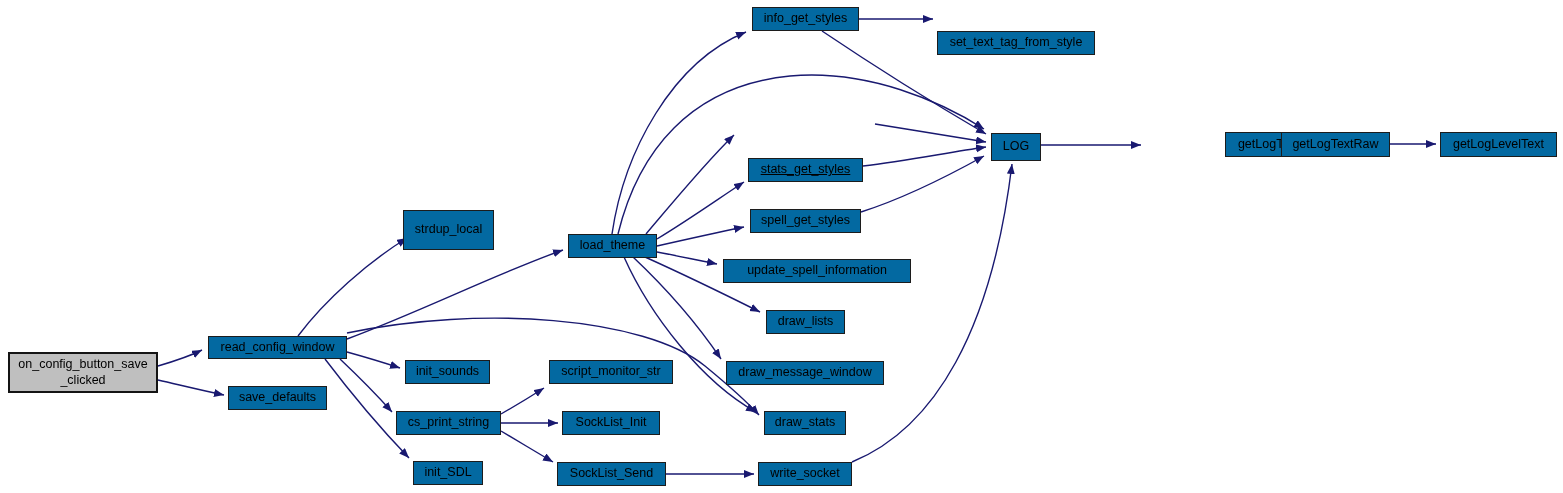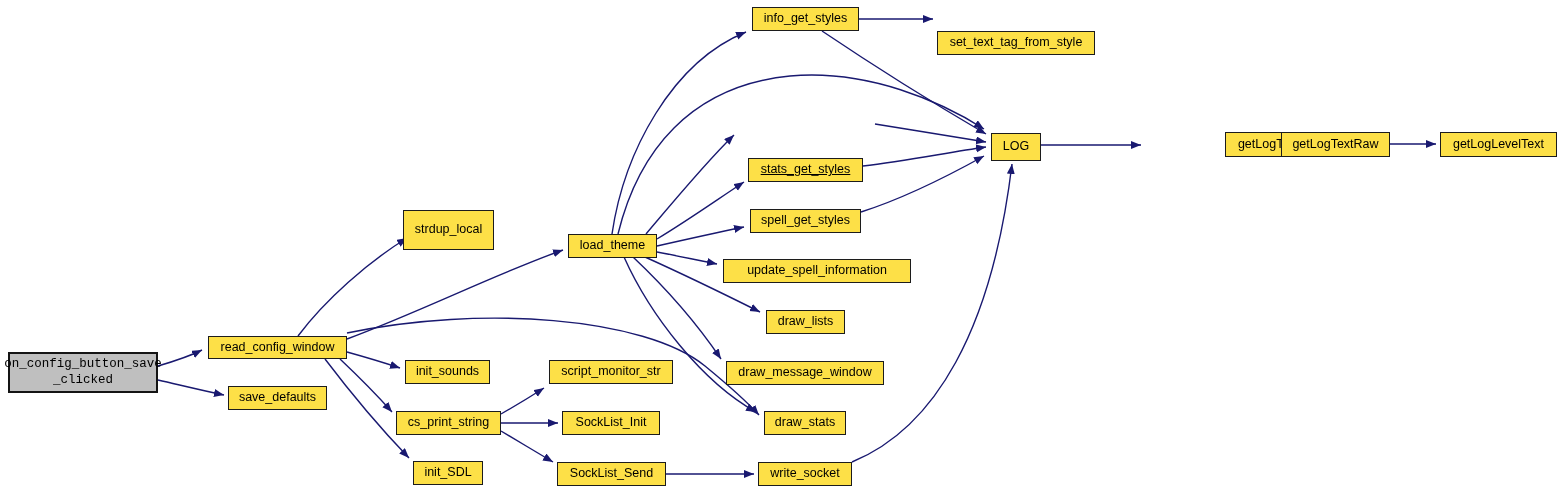--- a/index.html
+++ b/index.html
@@ -7,40 +7,40 @@
     position:relative;
     width:1563px;height:493px;
     background:#ffffff;
     font-family:"Liberation Sans","DejaVu Sans",sans-serif;
     overflow:hidden;
   }
   .edges{position:absolute;left:0;top:0;width:1563px;height:493px;}
   .node{
     position:absolute;
     box-sizing:border-box;
-    background:#fde047;
+    background:#0369a1;
     border:1.5px solid #1c1c1c;
     color:#000000;
     font-size:12.5px;
     line-height:1.25;
     display:flex;
     align-items:center;
     justify-content:center;
     text-align:center;
     white-space:nowrap;
     padding:0 4px;
     cursor:pointer;
   }
   .node.highlight{
     background:#bfbfbf;
     border:2px solid #141414;
     white-space:normal;
     cursor:default;
   }
-  .node.highlight .lines{display:block;font-family:Liberation Mono, monospace;}
+  .node.highlight .lines{display:block;}
 </style>
 </head>
 <body>
 
 <div class="canvas">
 
   <svg class="edges" width="1563" height="493" viewBox="0 0 1563 493">
     <defs>
       <marker id="arrow" markerWidth="11" markerHeight="9" refX="10" refY="4" orient="auto" markerUnits="userSpaceOnUse">
         <path d="M0,0 L10,4 L0,8 z" fill="#191970"></path>

